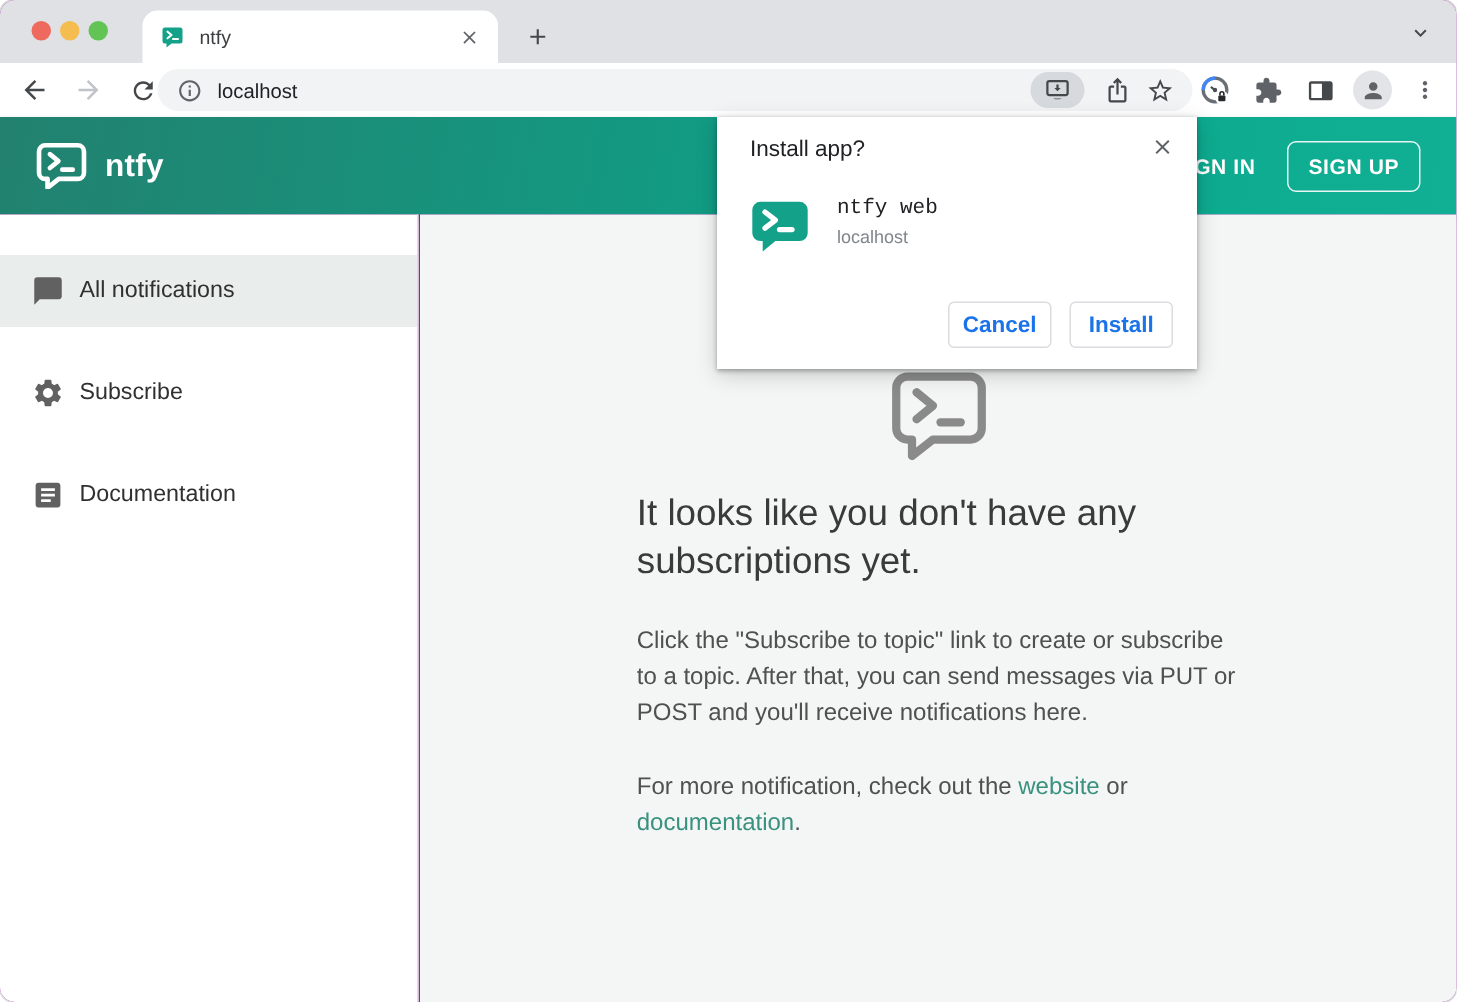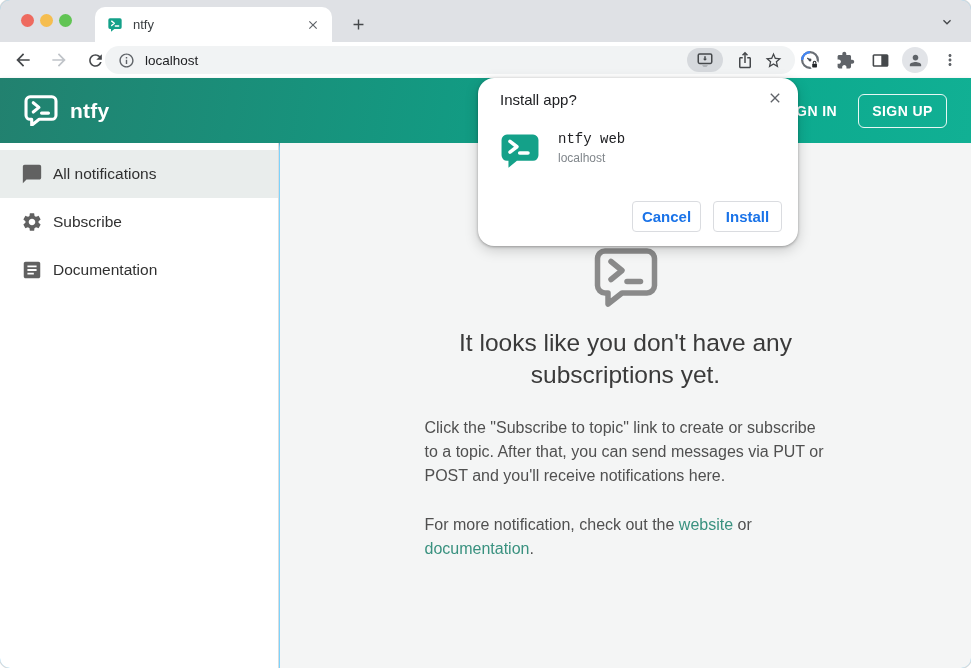--- a/index.html
+++ b/index.html
@@ -1,17 +1,17 @@
 <!DOCTYPE html>
 <html><head>
 <meta charset="utf-8">
 <style>
   html,body{margin:0;padding:0;background:#ffffff;}
   *{box-sizing:border-box;font-family:"Liberation Sans", sans-serif;}
-  .window{position:relative;width:971px;height:668px;border-radius:10px;overflow:hidden;background:#7dd3fc;box-shadow:0 0 0 1px rgba(0,0,0,.15);}
+  .window{position:relative;width:971px;height:668px;border-radius:10px;overflow:hidden;background:#a21caf;box-shadow:0 0 0 1px rgba(0,0,0,.15);}
 
   
   .tabstrip{position:absolute;left:0;top:0;width:100%;height:42px;background:#dfe1e5;}
   .traffic{position:absolute;top:14px;width:13px;height:13px;border-radius:50%;}
   .t-red{left:21px;background:#ee6a5f;}
   .t-yellow{left:40px;background:#f5bd4f;}
   .t-green{left:59px;background:#61c454;}
   .tab{position:absolute;left:95px;top:7px;width:237px;height:35px;background:#ffffff;border-radius:10px 10px 0 0;display:flex;align-items:center;padding:0 10px 0 12px;}
   .tab-title{font-size:13px;color:#3c4043;margin-left:10px;flex:1;}
   .icon-btn{display:flex;align-items:center;justify-content:center;border:none;background:transparent;padding:0;cursor:pointer;}
@@ -34,34 +34,34 @@
 
   
   .appbar{position:absolute;left:0;top:78px;width:100%;height:65px;background:linear-gradient(100deg,#22816f 0%,#0ba78c 70%,#11b094 100%);box-shadow:0 2px 4px rgba(0,0,0,.25);}
   .brand{position:absolute;left:24px;top:0;height:65px;display:flex;align-items:center;gap:12px;}
   .brand-name{color:#fff;font-size:21px;font-weight:700;letter-spacing:.2px;}
   .signin{position:absolute;right:128px;top:0;height:65px;display:flex;align-items:center;color:#fff;font-size:14px;font-weight:700;letter-spacing:.4px;cursor:pointer;background:none;border:none;}
   .signup{position:absolute;right:24px;top:16px;width:89px;height:34px;border:1.5px solid rgba(255,255,255,.9);border-radius:6px;background:transparent;color:#fff;font-size:14px;font-weight:700;letter-spacing:.4px;cursor:pointer;text-align:center;}
 
   
   .sidebar{position:absolute;left:0;top:143px;width:279px;bottom:0;background:#ffffff;border-right:1px solid #dcdddd;padding-top:7px;}
-  .side-item{height:48px;display:flex;align-items:center;padding-left:20px;cursor:pointer;}
+  .side-item{height:48px;display:flex;align-items:center;padding-left:20px;cursor:pointer;margin-top:20px;}
   .side-item.selected{background:#e9edec;}
   .side-label{font-size:15.5px;color:#303030;margin-left:9px;}
   .side-icon{width:24px;height:24px;display:flex;align-items:center;justify-content:center;}
 
   .main{position:absolute;left:280px;top:143px;right:0;bottom:0;background:#f4f5f5;}
   .empty-wrap{width:402px;margin:0 auto;padding-top:104px;}
   .big-logo{display:flex;justify-content:center;}
-  .empty-heading{margin:20px 0 0 0;font-size:24.5px;font-weight:400;color:#3a3a3a;text-align:center;line-height:32px;}
+  .empty-heading{margin:20px 0 0 0;font-size:24.5px;font-weight:400;color:#3a3a3a;line-height:32px;}
   .empty-p{margin:25px 0 0 0;font-size:16px;color:#505050;line-height:24px;text-align:left;}
   .teal-link{color:#39917f;text-decoration-color:#9dcfc5;cursor:pointer;}
 
   
-  .dialog{position:absolute;left:478px;top:78px;width:320px;height:168px;background:#ffffff;border-radius:16px;box-shadow:0 1px 3px rgba(0,0,0,.3),0 4px 14px rgba(0,0,0,.18);z-index:60;}
+  .dialog{position:absolute;left:478px;top:78px;width:320px;height:168px;background:#ffffff;border-radius:0;box-shadow:0 1px 3px rgba(0,0,0,.3),0 4px 14px rgba(0,0,0,.18);z-index:60;}
   .dlg-title{position:absolute;left:22px;top:13px;font-size:15px;color:#202124;}
   .dlg-close{position:absolute;right:12px;top:9px;width:22px;height:22px;}
   .dlg-appicon{position:absolute;left:22px;top:55px;}
   .dlg-appname{position:absolute;left:80px;top:53px;font-size:14px;color:#202124;font-family:Liberation Mono, monospace;}
   .dlg-origin{position:absolute;left:80px;top:73px;font-size:12px;color:#80868b;}
   .dlg-btn{position:absolute;bottom:14px;width:69px;height:31px;border:1px solid #dadce0;border-radius:4px;background:#fff;color:#1a73e8;font-size:15px;font-weight:700;cursor:pointer;}
   .dlg-cancel{right:97px;}
   .dlg-install{right:16px;}
 </style>
 </head>

